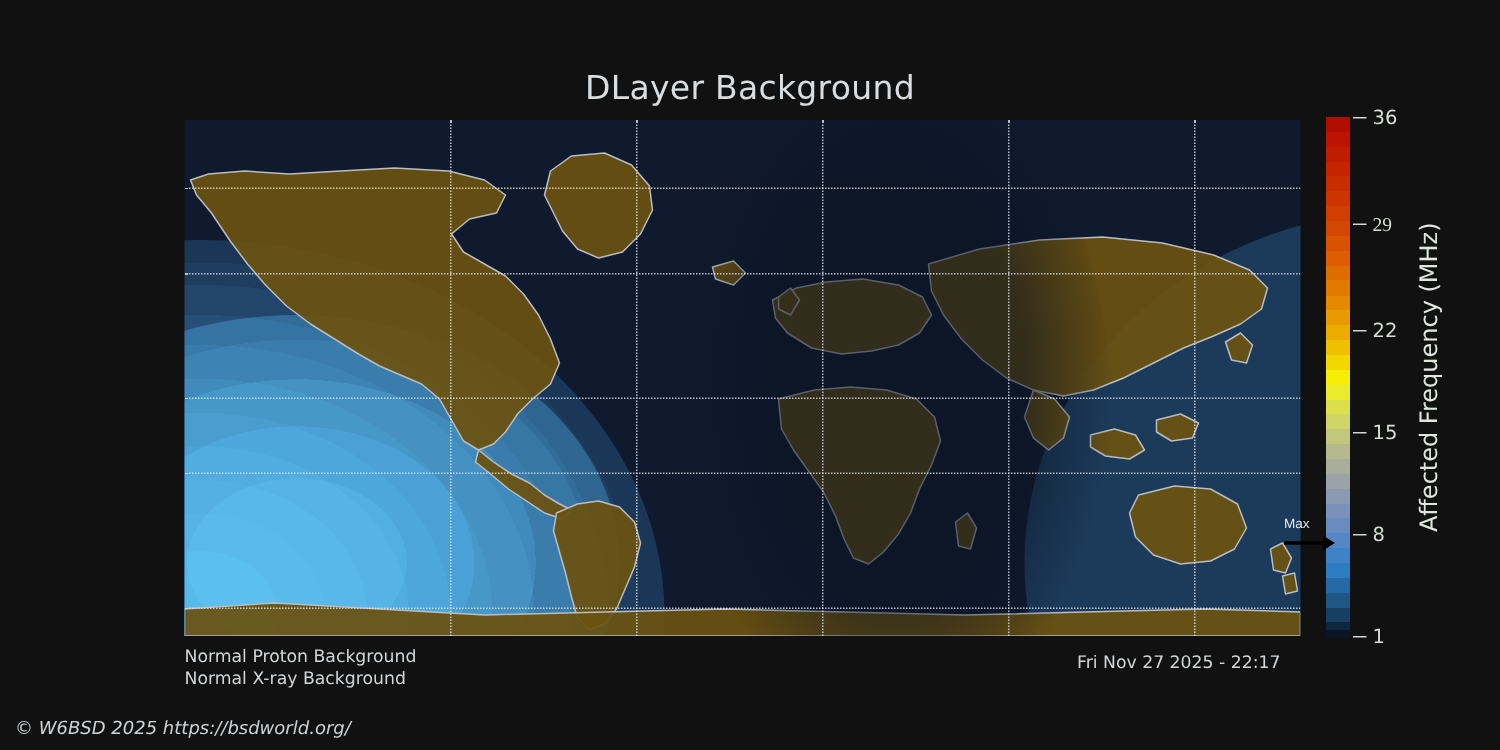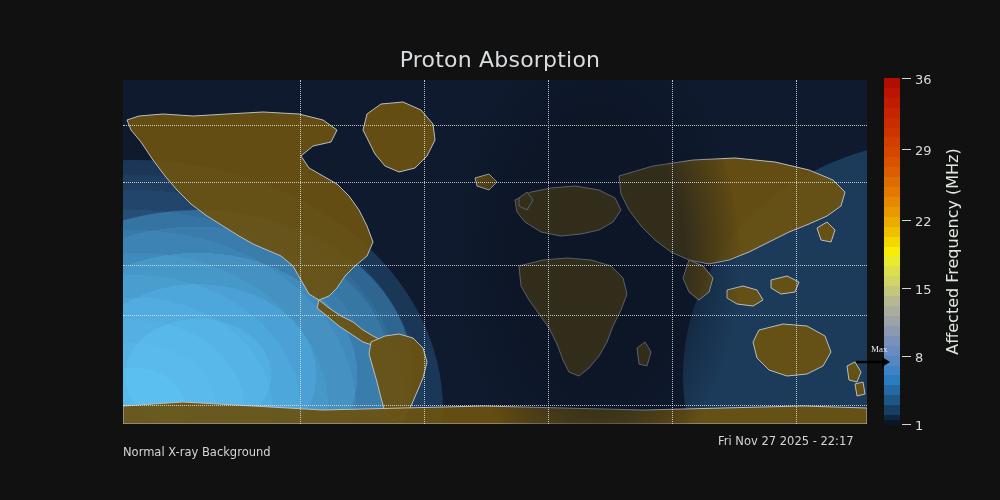--- a/index.html
+++ b/index.html
@@ -147,22 +147,22 @@
   }
   .cb-axis-label span{
     display:block;
     transform:rotate(-90deg);
     white-space:nowrap;
     font-size:16px;color:#dfe7df;
     font-family:"DejaVu Sans", sans-serif;
   }
   .max-marker{position:absolute;left:856px;top:344px;width:36px;height:24px;}
   .max-marker .mtxt{
-    position:absolute;left:15px;top:0;font-size:9px;color:#e6ecf2;
-    font-family:Liberation Serif, serif;
+    position:absolute;left:0;top:0;font-size:9px;color:#e6ecf2;
+    font-family:Liberation Sans, sans-serif;
   }
   .max-marker .marrow{position:absolute;left:0;top:12px;}
 
   
   .note{
     position:absolute;left:123px;
     font-size:11.5px;color:#d2d6d8;
     font-family:"DejaVu Sans", sans-serif;
   }
   .note.n1{top:430px;}
@@ -177,21 +177,21 @@
     font-size:12px;color:#cfd3d6;font-style:italic;
     font-family:"DejaVu Sans", sans-serif;
   }
   svg.coast{position:absolute;left:0;top:0;width:744px;height:344px;}
 </style>
 </head>
 <body>
 
 <div id="root">
 
-  <div class="title">Proton Absorption</div>
+  <div class="title">DLayer Background</div>
 
   <div class="map-frame">
 
     <div class="map-layer">
       <div class="absorb-left"></div>
       <div class="absorb-left2"></div>
       <div class="absorb-right"></div>
     </div>
 
     <svg class="coast" viewBox="0 0 744 344" preserveAspectRatio="none">
@@ -259,35 +259,37 @@
     <div class="cbar"></div>
 
     <div class="cb-tick" style="top:0px;"></div>
     <div class="cb-tick" style="top:71px;"></div>
     <div class="cb-tick" style="top:142px;"></div>
     <div class="cb-tick" style="top:210px;"></div>
     <div class="cb-tick" style="top:278px;"></div>
     <div class="cb-tick" style="top:346px;"></div>
 
     <div class="cb-tick-label" style="top:1px;text-align:center;">36</div>
-    <div class="cb-tick-label" style="top:72px;">29</div>
+    <div class="cb-tick-label" style="top:72px;font-family:Liberation Serif, serif;">29</div>
     <div class="cb-tick-label" style="top:143px;">22</div>
     <div class="cb-tick-label" style="top:211px;">15</div>
     <div class="cb-tick-label" style="top:279px;">8</div>
     <div class="cb-tick-label" style="top:347px;">1</div>
   </div>
 
   <div class="cb-axis-label">
     <span>Affected Frequency (MHz)</span>
   </div>
 
   <div class="max-marker">
     <div class="mtxt">Max</div>
     <svg class="marrow" width="34" height="12" viewBox="0 0 34 12">
       <line x1="0" y1="6" x2="26" y2="6" stroke="#000000" stroke-width="2.4"></line>
       <polygon points="26,1 34,6 26,11" fill="#000000"></polygon>
     </svg>
   </div>
 
+  <div class="note n1">Normal Proton Background</div>
   <div class="note n2">Normal X-ray Background</div>
   <div class="stamp">Fri Nov 27 2025 - 22:17</div>
+  <div class="copyright">© W6BSD 2025 https://bsdworld.org/</div>
 
 </div>
 
 </body></html>

